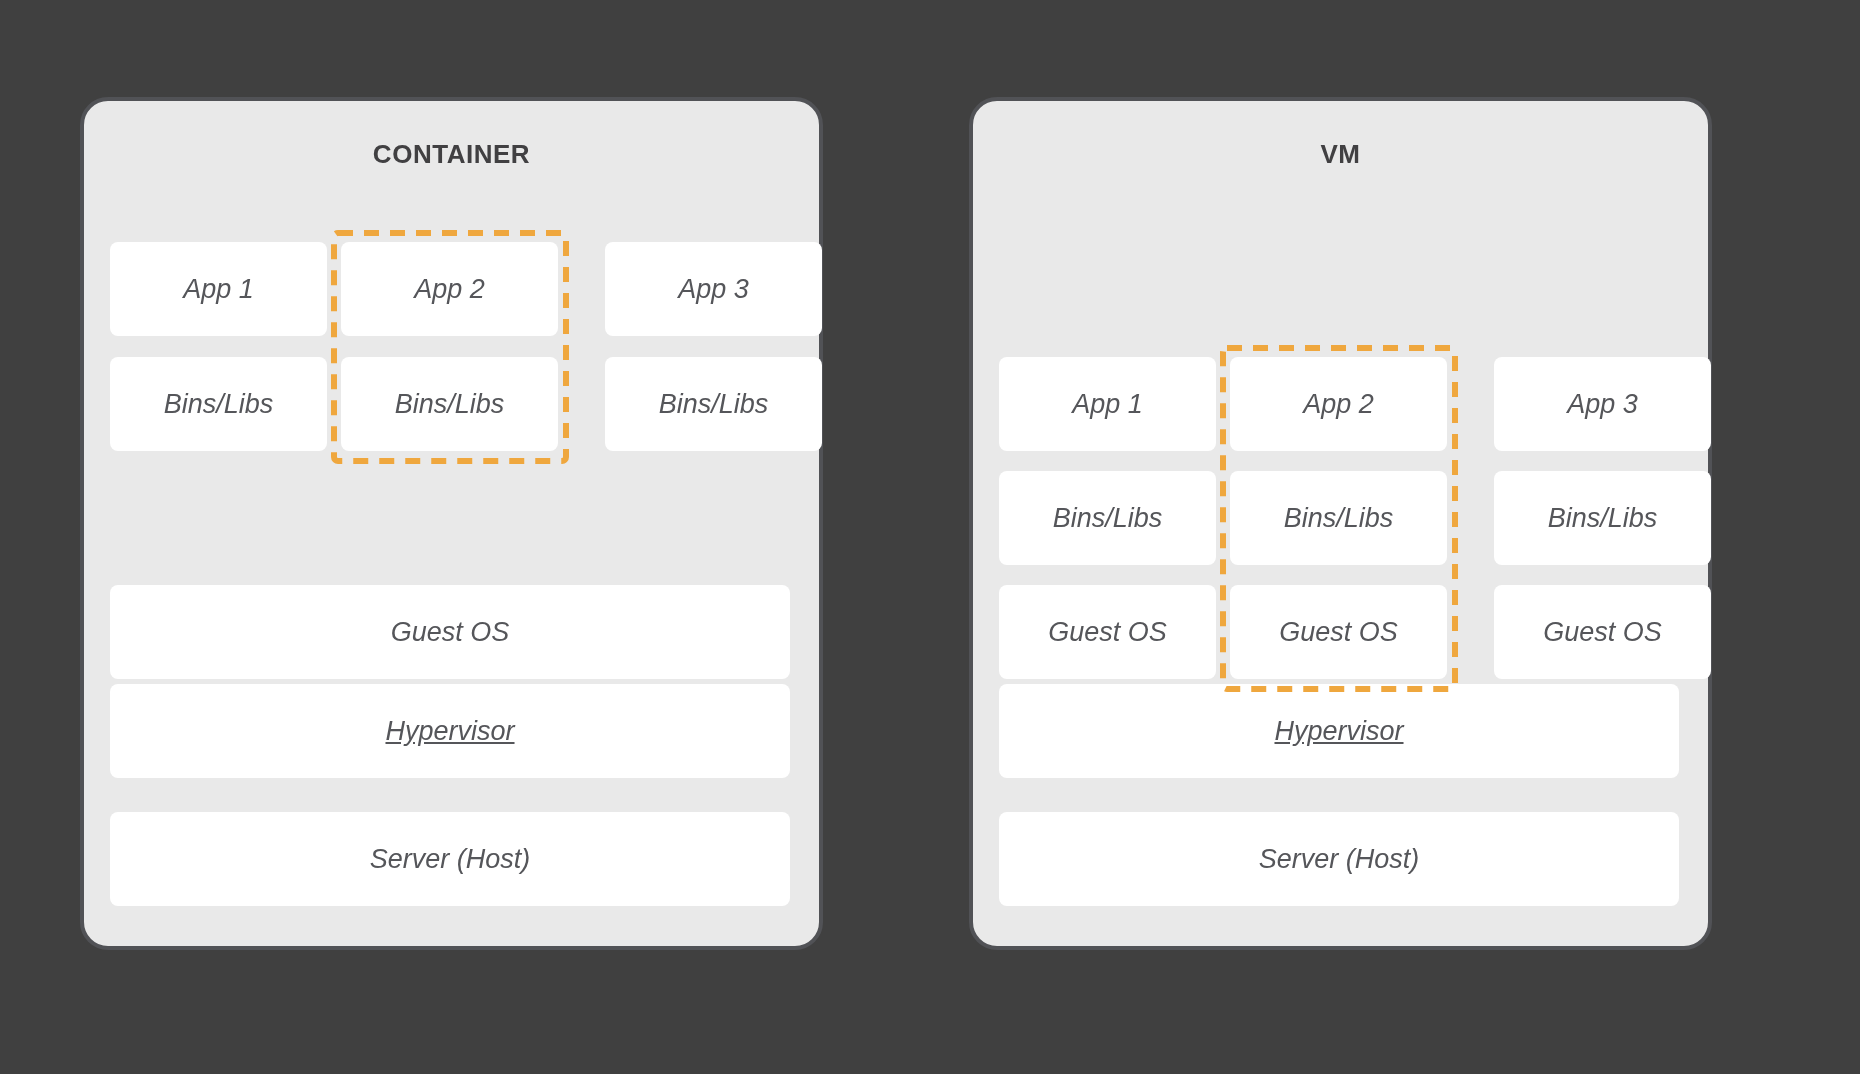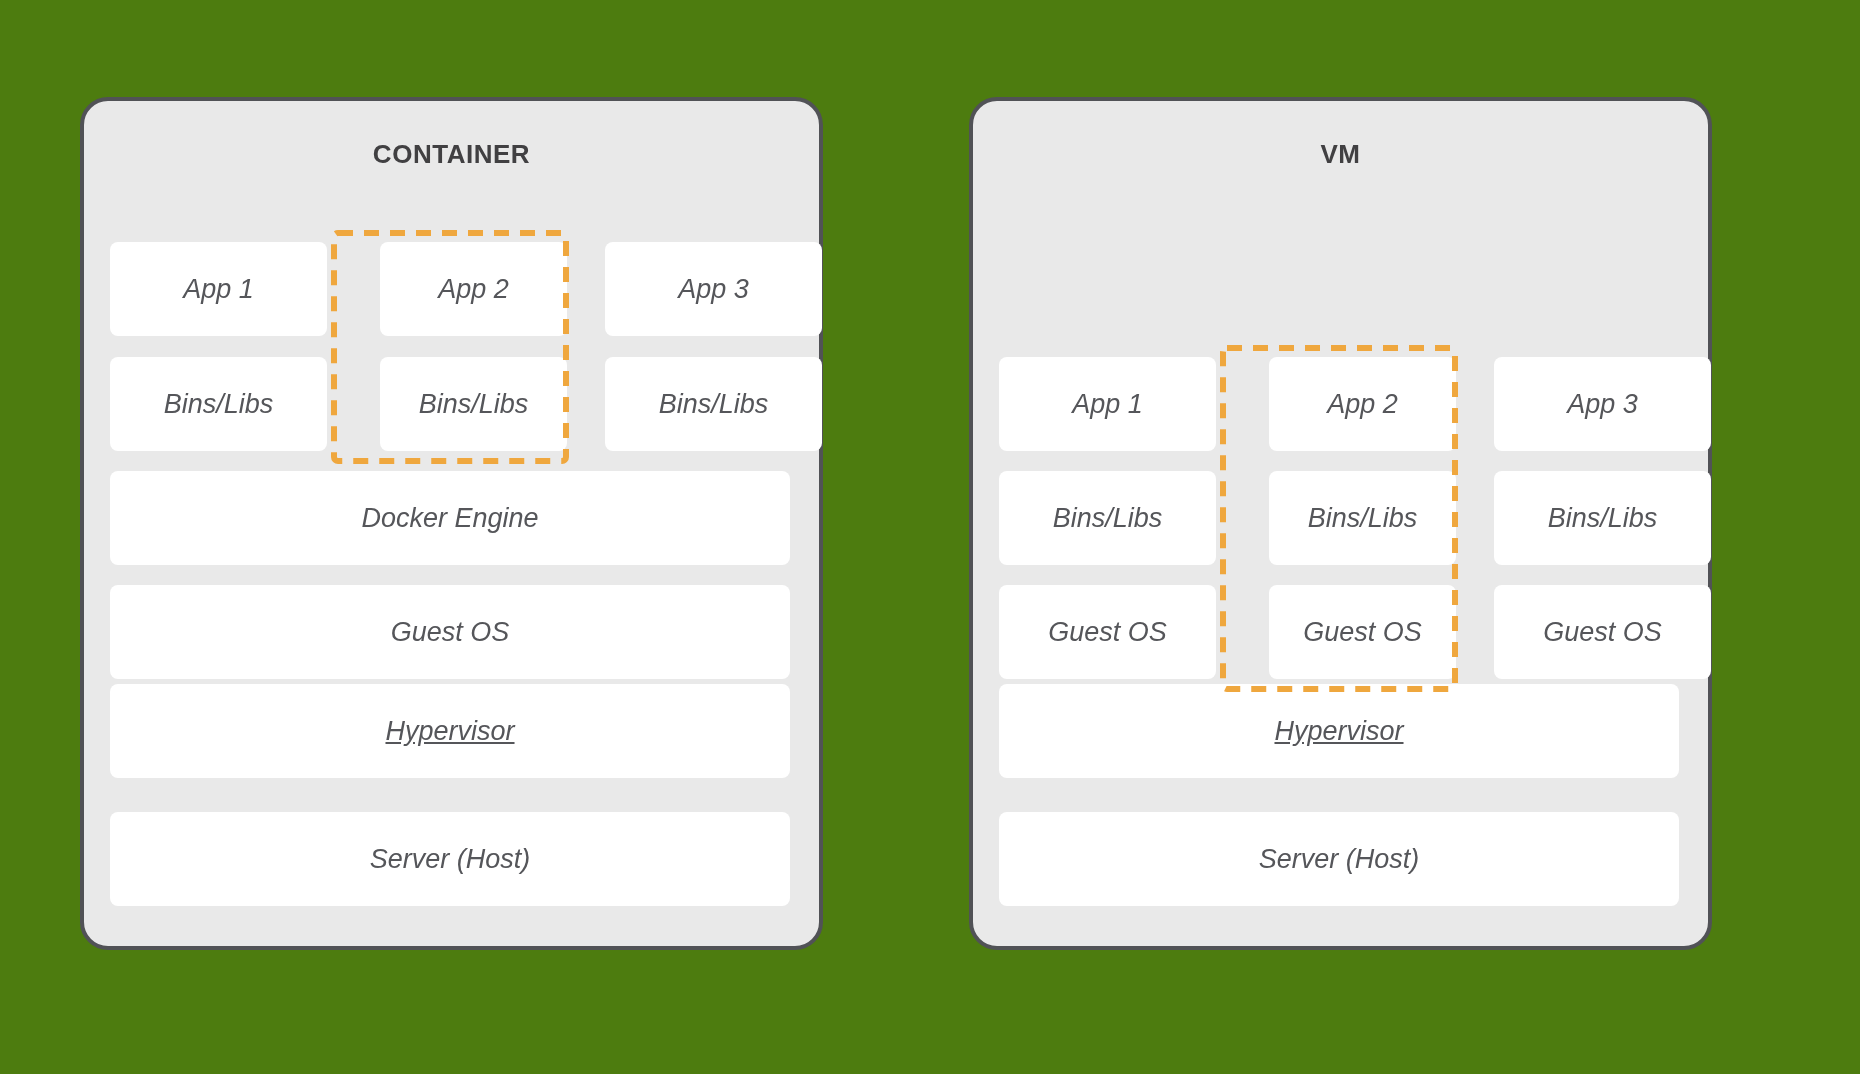--- a/index.html
+++ b/index.html
@@ -1,19 +1,19 @@
 <!DOCTYPE html>
 <html><head>
 <meta charset="utf-8">
 <style>
   html,body{margin:0;padding:0;background:#ffffff;}
   .canvas{
     position:relative;
     width:1860px;height:1074px;
-    background:#4d7c0f;
+    background:#404040;
     font-family:"Liberation Sans", sans-serif;
     overflow:hidden;
   }
   .panel{
     position:absolute;
     top:97px;
     width:743px;height:853px;
     background:#e9e9e9;
     border:4px solid #515256;
     border-radius:28px;
@@ -38,21 +38,21 @@
     border-radius:8px;
     display:flex;
     align-items:center;
     justify-content:center;
     font-style:italic;
     font-size:27px;
     color:#55565a;
   }
   
   .c1{left:26px;width:217px;text-align:center;}
-  .c2{left:257px;width:187px;margin-left:39px;}
+  .c2{left:257px;width:217px;}
   .c3{left:489px;width:217px;margin-left:32px;}
   .full{left:26px;width:680px;}
   
   .r1{top:141px;}
   .r2{top:256px;}
   .r3{top:370px;}
   .r4{top:484px;}
   .r5{top:583px;text-decoration:underline;}
   .r6{top:711px;}
   .dash-overlay{
@@ -70,21 +70,20 @@
     <h2 class="panel-title">CONTAINER</h2>
 
     <div class="box c1 r1">App 1</div>
     <div class="box c2 r1">App 2</div>
     <div class="box c3 r1">App 3</div>
 
     <div class="box c1 r2">Bins/Libs</div>
     <div class="box c2 r2">Bins/Libs</div>
     <div class="box c3 r2">Bins/Libs</div>
 
-    <div class="box full r3">Docker Engine</div>
     <div class="box full r4">Guest OS</div>
     <div class="box full r5">Hypervisor</div>
     <div class="box full r6">Server (Host)</div>
 
     <svg class="dash-overlay" style="left:247px;top:129px;" width="238" height="234">
       <rect x="3" y="3" width="232" height="228" rx="4" fill="none" stroke-width="6" stroke-dasharray="15 11" stroke="#efa73e"></rect>
     </svg>
   </section>
 
   <section class="panel panel-vm">

